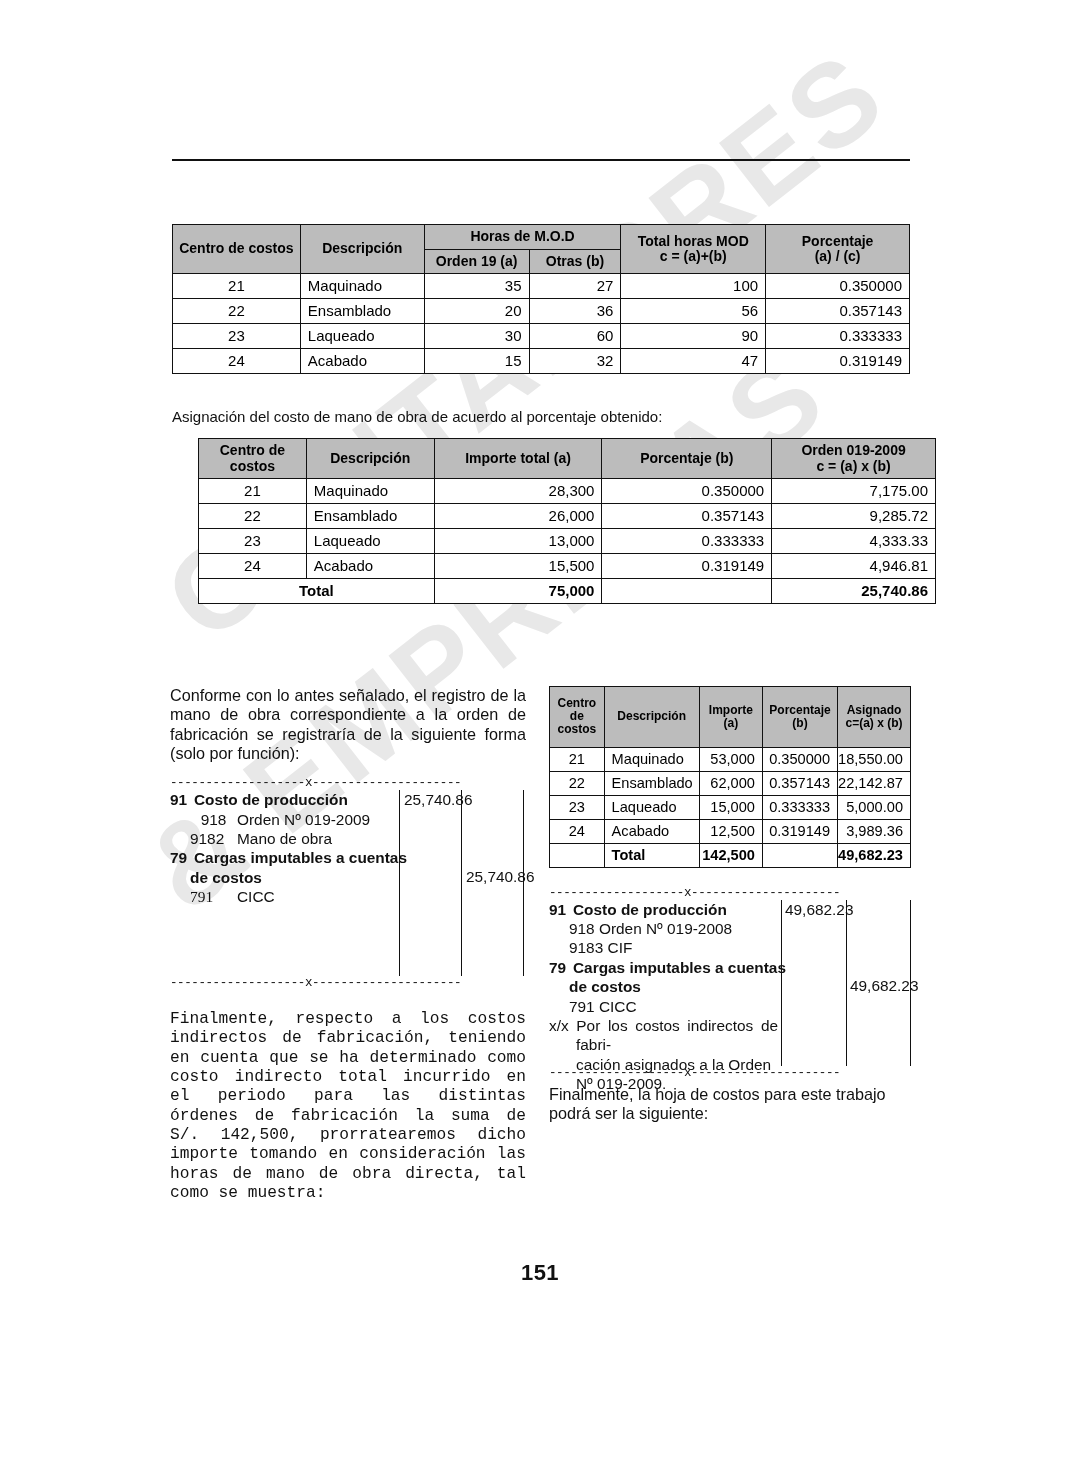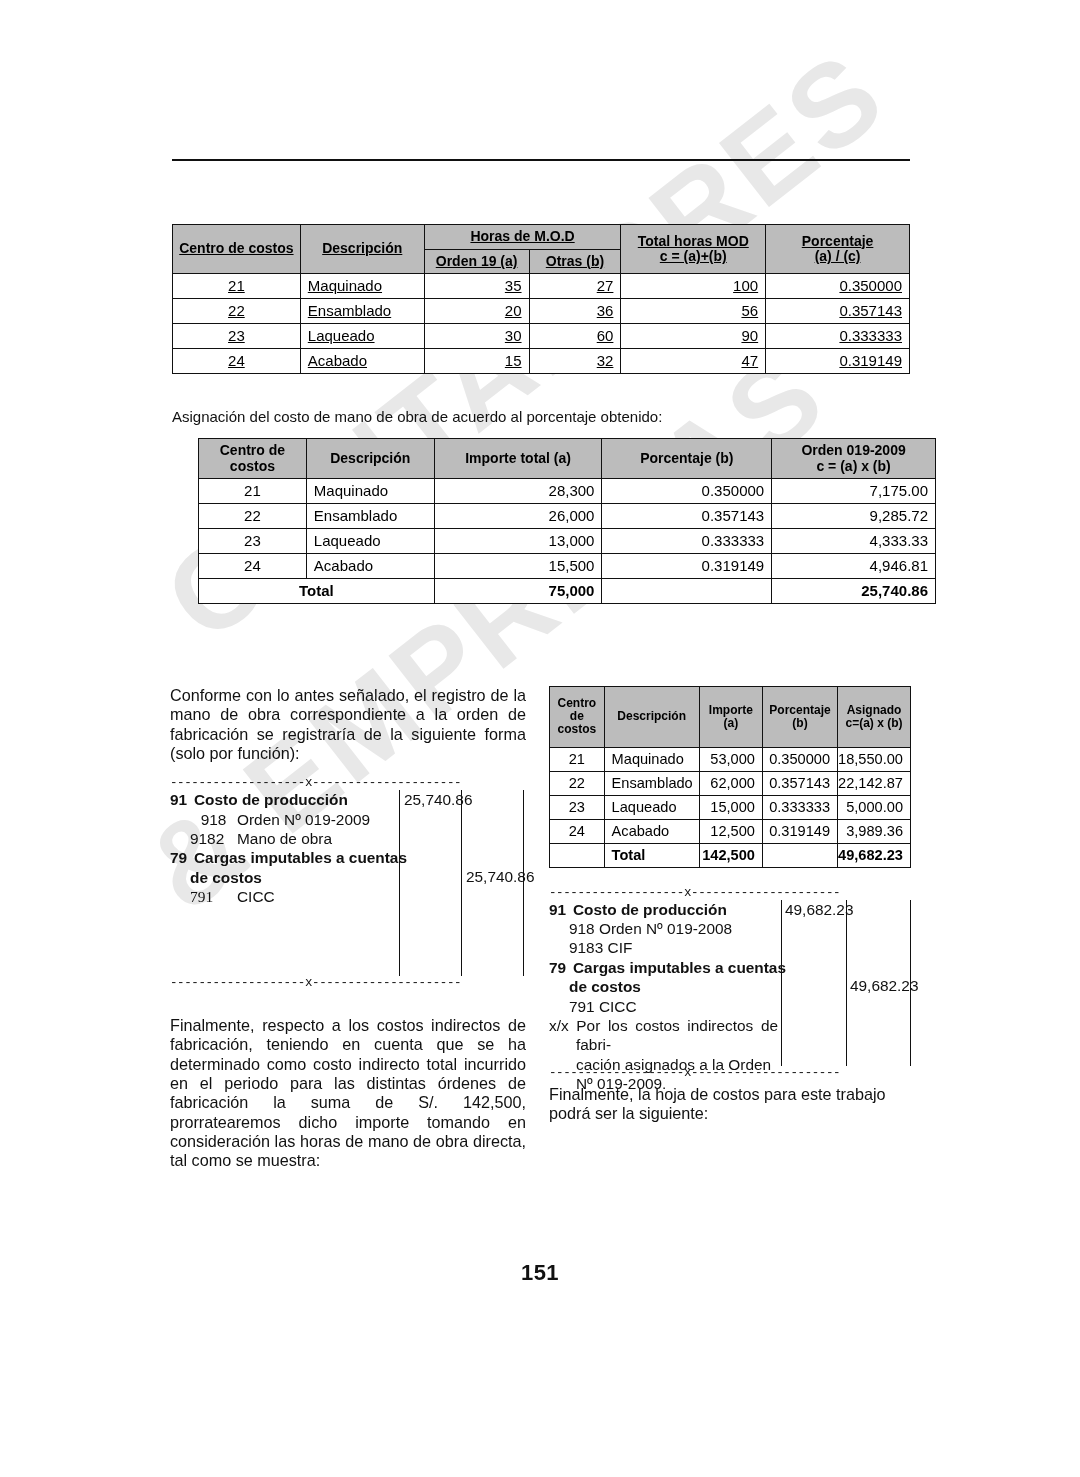--- a/index.html
+++ b/index.html
@@ -100,21 +100,20 @@
   .c-left { text-align: left; padding-left: 7px !important; }
   .c-right { text-align: right; padding-right: 7px !important; }
   .bold { font-weight: bold; }
 
   
   #table1 {
     position: absolute;
     left: 172px;
     top: 224px;
     width: 738px;
-    text-decoration: underline;
   }
   #table1 table { width: 738px; }
 
   
   #asig-line {
     position: absolute;
     left: 172px;
     top: 408px;
     font-size: 15px;
     color: #111;
@@ -411,21 +410,21 @@
           <div class="jline b ind2">de costos</div>
           <div class="jline ind1">
             <span class="jnum" style="width:47px;font-family:Liberation Serif, serif;">791</span><span>CICC</span>
           </div>
         </div>
       </div>
 
       <div class="jrule">-------------------x---------------------</div>
     </div>
 
-    <p class="para" style="margin-top:26px;">Finalmente, respecto a los costos indirectos de fabricación, teniendo en cuenta que se ha determinado como costo indirecto total incurrido en el periodo para las distintas órdenes de fabricación la suma de S/. 142,500, prorratearemos dicho importe tomando en consideración las horas de mano de obra directa, tal como se muestra:</p>
+    <p class="para" style="margin-top:20px;font-family:Liberation Mono, monospace;">Finalmente, respecto a los costos indirectos de fabricación, teniendo en cuenta que se ha determinado como costo indirecto total incurrido en el periodo para las distintas órdenes de fabricación la suma de S/. 142,500, prorratearemos dicho importe tomando en consideración las horas de mano de obra directa, tal como se muestra:</p>
   </div>
 
   <div id="col-right">
 
     <div id="table3">
       <table class="doc">
         <colgroup>
           <col style="width:58px">
           <col style="width:97px">
           <col style="width:64px">

